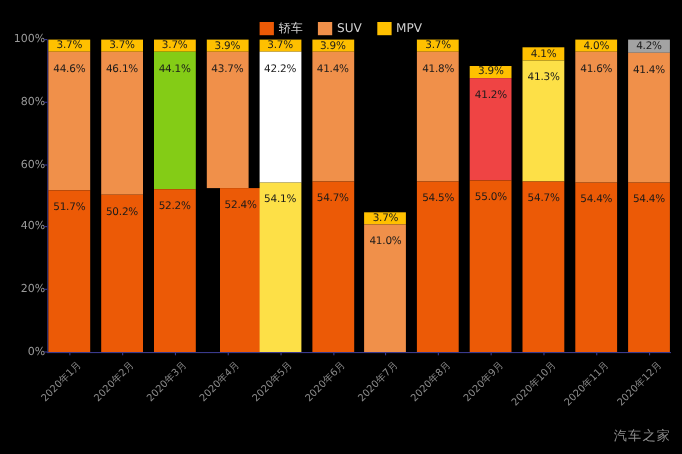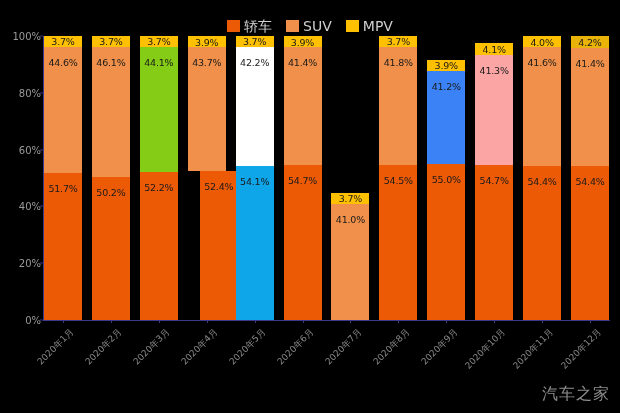--- a/index.html
+++ b/index.html
@@ -39,21 +39,21 @@
     align-items: center;
     gap: 4px;
   }
   .legend-swatch {
     width: 13px;
     height: 12px;
     display: block;
   }
   .legend-label {
     color: #cfcfcf;
-    font-size: 14px;
+    font-size: 11px;
     line-height: 12px;
     white-space: nowrap;
   }
 
   
   #plot {
     position: absolute;
     left: 44px;
     top: 36px;
     width: 565px;
@@ -174,21 +174,21 @@
     height: 3px;
     background: #3a3a8c;
   }
 
   
   #watermark {
     position: absolute;
     right: 10px;
     bottom: 8px;
     color: #8d8d8d;
-    font-size: 16px;
+    font-size: 12px;
     letter-spacing: 1px;
   }
 </style>
 </head>
 <body>
 
 <div id="chart-root">
 
   <div id="legend">
       <div class="legend-item">
@@ -268,21 +268,21 @@
             <span class="seg-label">52.4%</span>
           </div>
         </div>
         <div class="bar-group">
           <div class="seg seg-top" style="background: rgb(255, 192, 0); height: 10.508px;">
             <span class="seg-label">3.7%</span>
           </div>
           <div class="seg seg-mid" style="background: #ffffff; height: 119.848px;">
             <span class="seg-label">42.2%</span>
           </div>
-          <div class="seg seg-bottom" style="background: #0ea5e9; height: 153.644px;">
+          <div class="seg seg-bottom" style="background: #fde047; height: 153.644px;">
             <span class="seg-label">54.1%</span>
           </div>
         </div>
         <div class="bar-group">
           <div class="seg seg-top" style="background: rgb(255, 192, 0); height: 11.076px;">
             <span class="seg-label">3.9%</span>
           </div>
           <div class="seg seg-mid" style="background: rgb(240, 144, 74); height: 117.576px;">
             <span class="seg-label">41.4%</span>
           </div>
@@ -306,51 +306,51 @@
             <span class="seg-label">41.8%</span>
           </div>
           <div class="seg seg-bottom" style="background: rgb(236, 90, 6); height: 154.78px;">
             <span class="seg-label">54.5%</span>
           </div>
         </div>
         <div class="bar-group">
           <div class="seg seg-top" style="background: rgb(255, 192, 0); height: 11.076px;">
             <span class="seg-label">3.9%</span>
           </div>
-          <div class="seg seg-mid" style="background: #3b82f6; height: 93px;">
+          <div class="seg seg-mid" style="background: #ef4444; height: 93px;">
             <span class="seg-label">41.2%</span>
           </div>
           <div class="seg seg-bottom" style="background: rgb(236, 90, 6); height: 156.2px;">
             <span class="seg-label">55.0%</span>
           </div>
         </div>
         <div class="bar-group">
           <div class="seg seg-top" style="background: rgb(255, 192, 0); height: 11.644px;">
             <span class="seg-label">4.1%</span>
           </div>
-          <div class="seg seg-mid" style="background: #fca5a5; height: 110px;">
+          <div class="seg seg-mid" style="background: #fde047; height: 110px;">
             <span class="seg-label">41.3%</span>
           </div>
           <div class="seg seg-bottom" style="background: rgb(236, 90, 6); height: 155.348px;">
             <span class="seg-label">54.7%</span>
           </div>
         </div>
         <div class="bar-group">
           <div class="seg seg-top" style="background: rgb(255, 192, 0); height: 11.36px;">
             <span class="seg-label">4.0%</span>
           </div>
           <div class="seg seg-mid" style="background: rgb(240, 144, 74); height: 118.144px;">
             <span class="seg-label">41.6%</span>
           </div>
           <div class="seg seg-bottom" style="background: rgb(236, 90, 6); height: 154.496px;">
             <span class="seg-label">54.4%</span>
           </div>
         </div>
         <div class="bar-group">
-          <div class="seg seg-top" style="background: #eab308; height: 11.928px;">
+          <div class="seg seg-top" style="background: #a3a3a3; height: 11.928px;">
             <span class="seg-label">4.2%</span>
           </div>
           <div class="seg seg-mid" style="background: rgb(240, 144, 74); height: 117.576px;">
             <span class="seg-label">41.4%</span>
           </div>
           <div class="seg seg-bottom" style="background: rgb(236, 90, 6); height: 154.496px;">
             <span class="seg-label">54.4%</span>
           </div>
         </div>
       </div>

